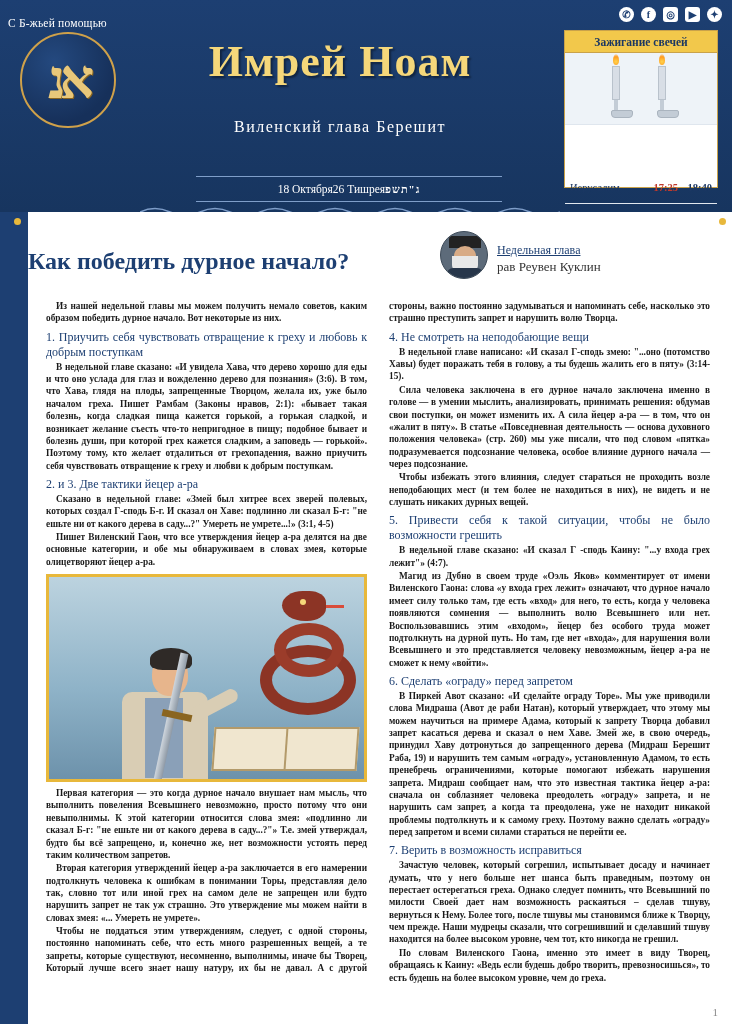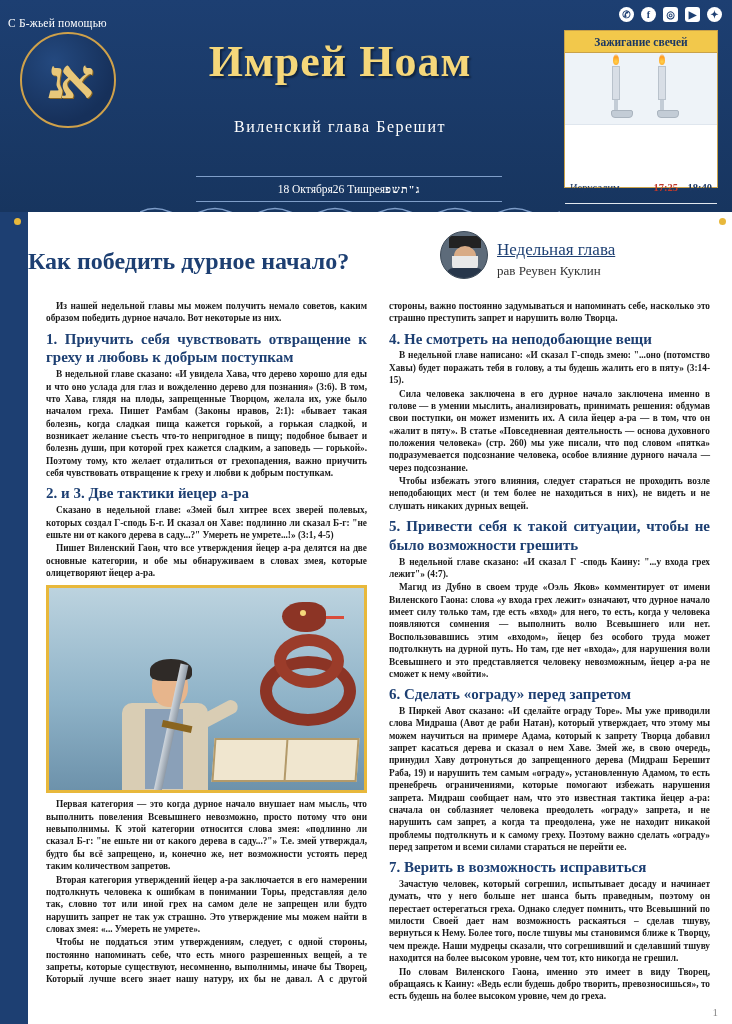--- a/index.html
+++ b/index.html
@@ -139,33 +139,33 @@
     background:#5d6b7a;
     position:relative; overflow:hidden; border:1px solid #3d4a58;
     flex:0 0 48px;
   }
   .author-photo .hat { position:absolute; left:8px; top:4px; width:32px; height:12px; background:#222; border-radius:3px 3px 0 0;}
   .author-photo .face { position:absolute; left:13px; top:14px; width:22px; height:20px; background:#d8ab86; border-radius:50% 50% 45% 45%;}
   .author-photo .beard { position:absolute; left:11px; top:24px; width:26px; height:18px; background:#e8e8e8; border-radius:0 0 50% 50%;}
   .author-photo .body { position:absolute; left:6px; top:36px; width:36px; height:14px; background:#27364a; border-radius:6px 6px 0 0;}
   .author-text { line-height:1.35; }
   .author-text .l1 {
-    color:#1d3f72; font-size:17px; text-decoration:underline;margin-top:8px;
+    color:#1d3f72; font-size:12px; text-decoration:underline;margin-top:8px;
   }
   .author-text .l2 { color:#333; font-size:13px; }
   .cols {
     position:absolute; left:46px; top:300px; width:664px; height:716px;
     column-count:2; column-gap:22px;
     font-size:9.3px; line-height:1.33; color:#1b1b1b;
     text-align:justify;
     font-family:"Liberation Serif",serif;
   }
   .cols p { margin:0 0 1px 0; text-indent:10px;font-weight:bold; }
   .cols h3 {
-    margin:5px 0 1px 0; font-size:15px; color:#1d3f72; font-weight:bold;
+    margin:5px 0 1px 0; font-size:12px; color:#1d3f72; font-weight:normal;
     text-indent:0; line-height:1.25;
   }
   .illus {
     width:100%; height:208px; margin:6px 0 5px 0;
     border:3px solid #e8b83b;
     background:linear-gradient(180deg,#bcd3df 0%, #8fb3c8 55%, #6d92ab 100%);
     position:relative; overflow:hidden;
   }
   
   .il-book { position:absolute; left:52%; bottom:8px; width:46%; height:44px; background:#f0e6cf; border:2px solid #b39a6a; transform:skewX(-4deg); }

